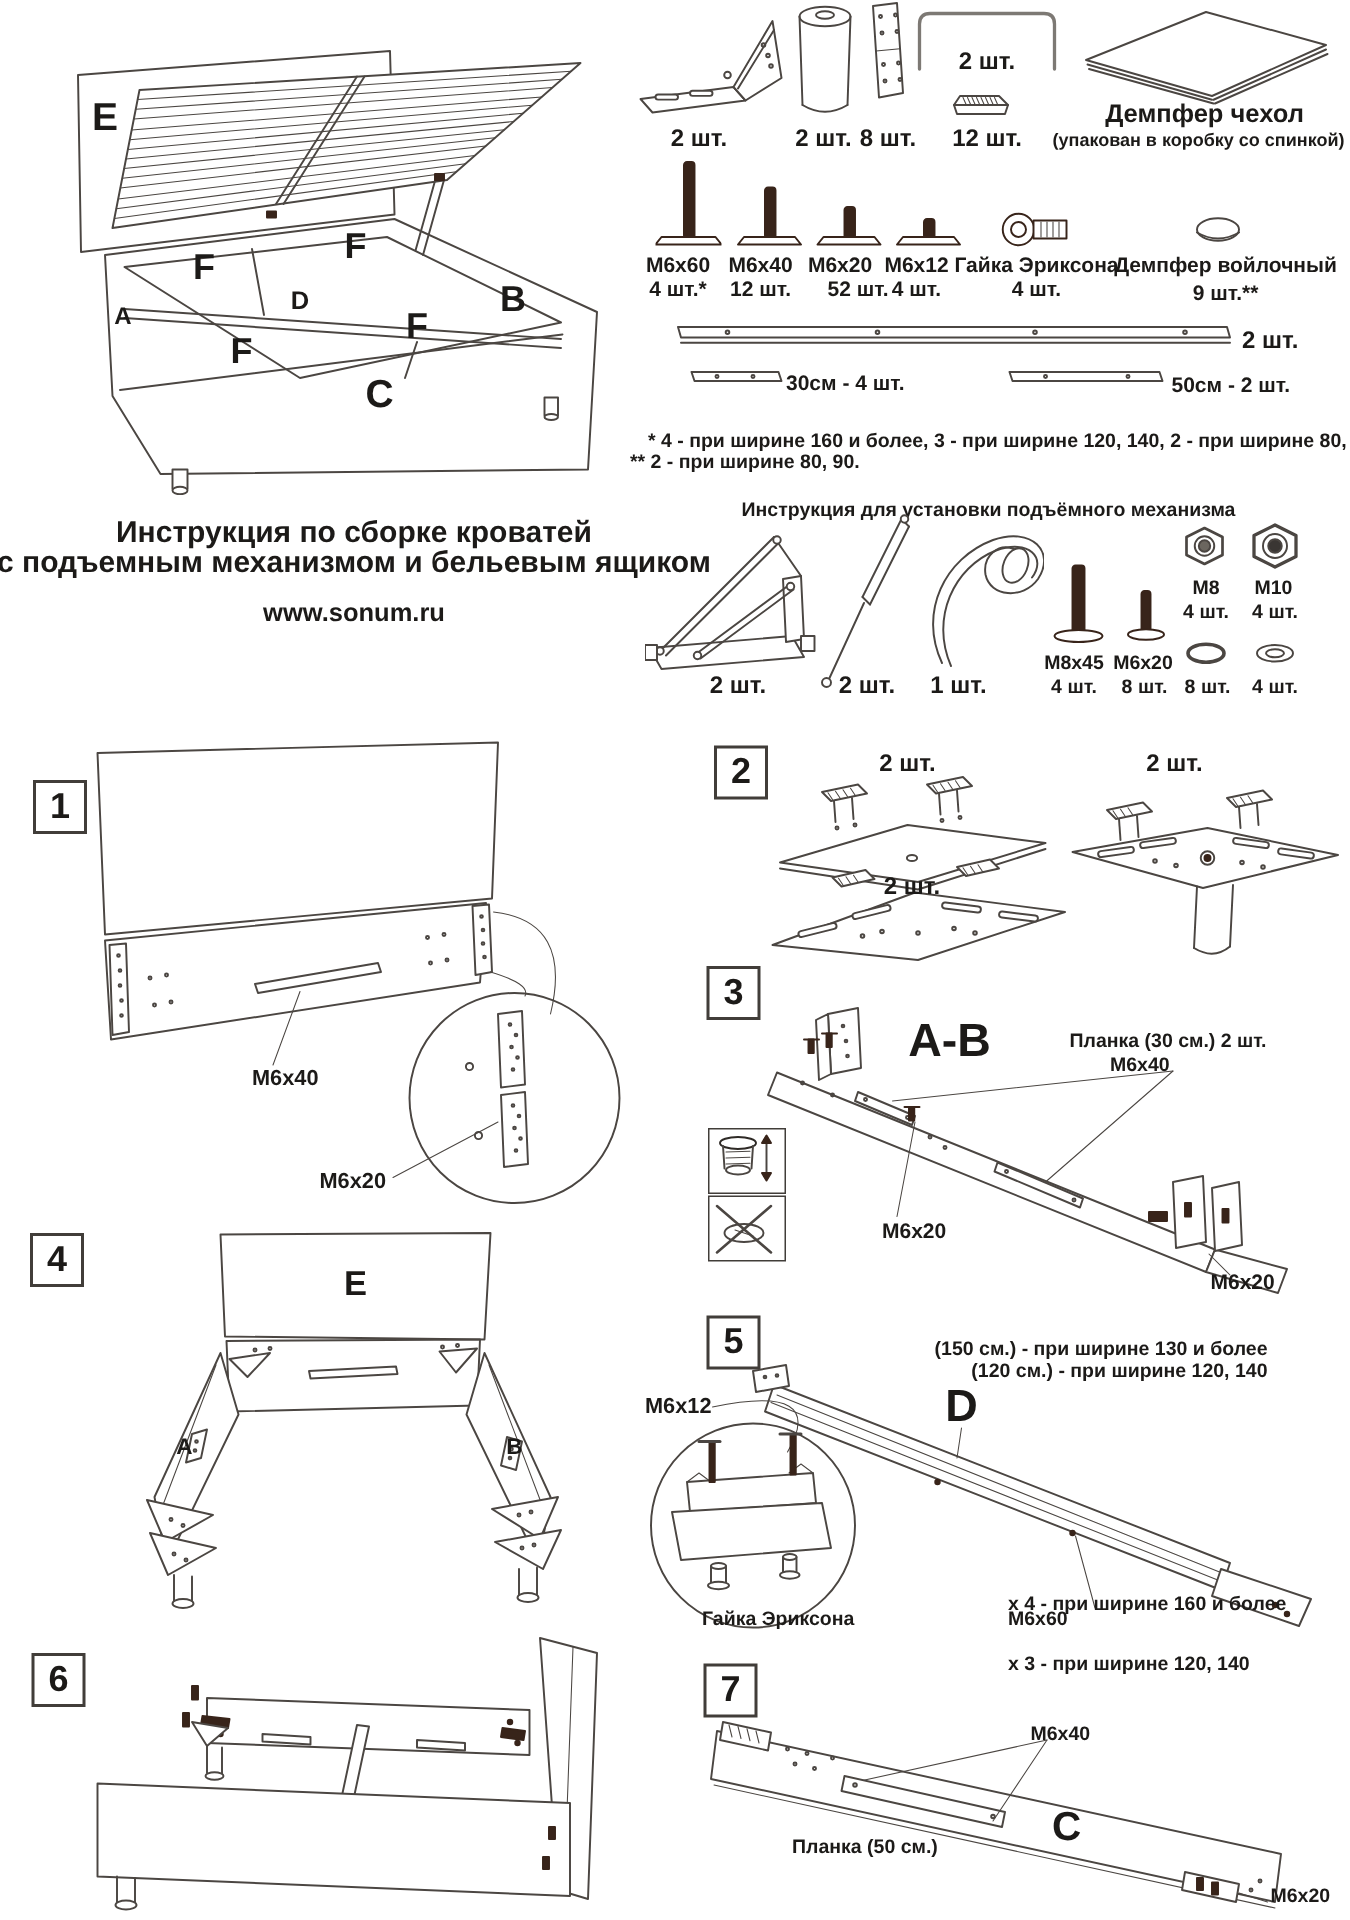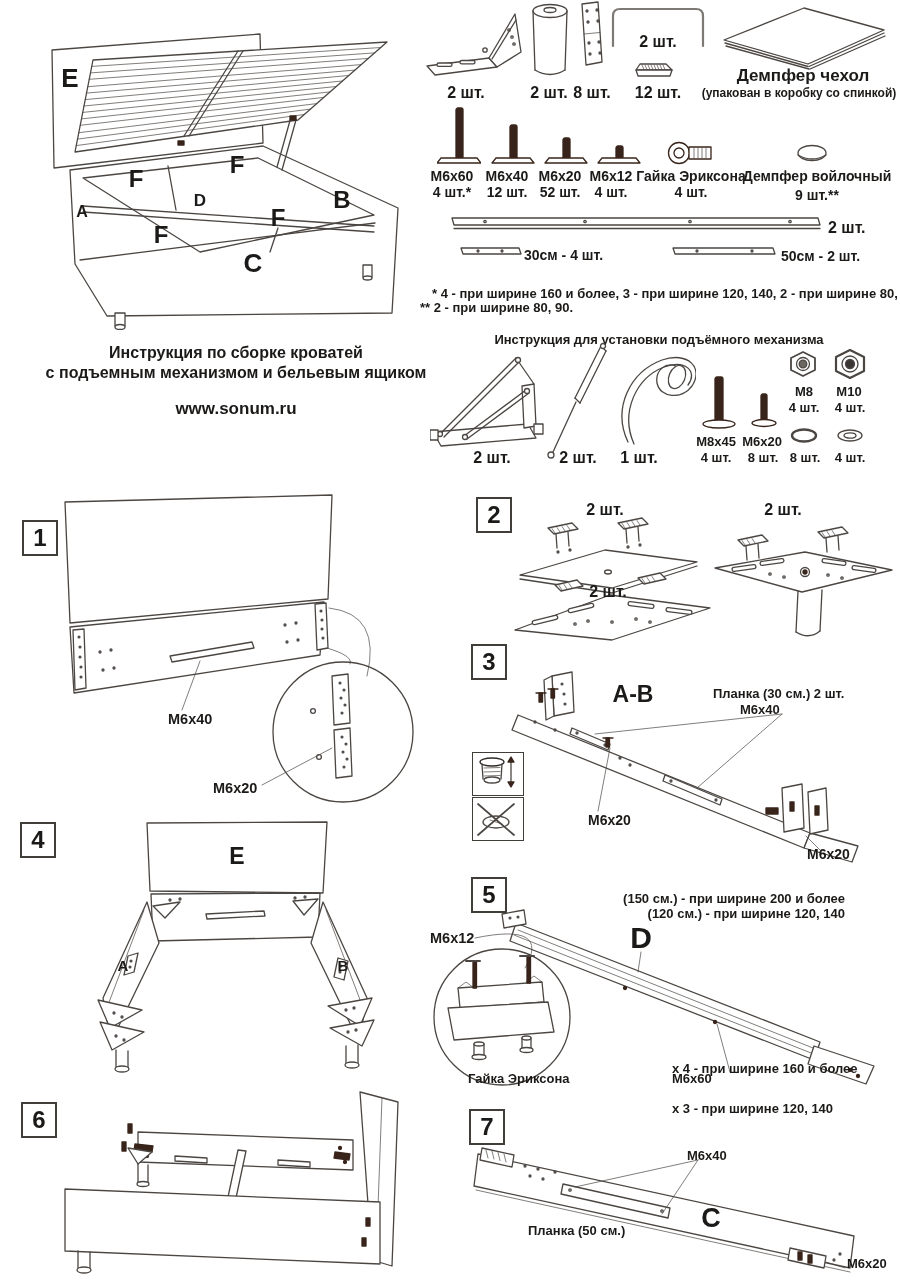--- a/index.html
+++ b/index.html
@@ -12,21 +12,21 @@
   .art .dk{fill:#38241a;stroke:#38241a;}
   .art .thin{stroke-width:.7;}
   .art .gray{stroke:#7d7974;stroke-width:2.2;}
   .lbl{position:absolute;font-weight:bold;white-space:nowrap;}
   .c{transform:translate(-50%,0);}
   .ctr{transform:translate(-50%,-50%);}
   .q16{font-size:16px;}
   .sz{font-size:14px;}
   .s13{font-size:13px;}
   .s12{font-size:12px;}
-  .t20{font-size:16px;}
+  .t20{font-size:20px;}
   .t17{font-size:17px;}
   .L14{font-size:14.5px;}
   .stepbox{position:absolute;width:32px;height:32px;border:2px solid #413d39;background:#fff;
            display:flex;align-items:center;justify-content:center;font-size:24px;font-weight:bold;}
   .iconbox{position:absolute;width:50px;height:42px;border:1.6px solid #413d39;background:#fff;}
 </style>
 </head>
 <body>
 
 <div class="canvas">
@@ -177,21 +177,21 @@
   </svg>
   <svg class="art" style="left:795px;top:143px" width="34" height="20">
     <ellipse class="f" cx="17" cy="10" rx="14" ry="7.5"></ellipse>
     <path d="M3,12 Q17,20 31,12"></path>
   </svg>
   <span class="lbl sz c" style="left:452px;top:168px">М6х60</span>
   <span class="lbl sz c" style="left:452px;top:184px">4 шт.*</span>
   <span class="lbl sz c" style="left:507px;top:168px">М6х40</span>
   <span class="lbl sz c" style="left:507px;top:184px">12 шт.</span>
   <span class="lbl sz c" style="left:560px;top:168px">М6х20</span>
-  <span class="lbl sz c" style="left:560px;top:184px">52 шт.</span>
+  <span class="lbl sz c" style="left:572px;top:184px">52 шт.</span>
   <span class="lbl sz c" style="left:611px;top:168px">М6х12</span>
   <span class="lbl sz c" style="left:611px;top:184px">4 шт.</span>
   <span class="lbl sz c" style="left:691px;top:168px">Гайка Эриксона</span>
   <span class="lbl sz c" style="left:691px;top:184px">4 шт.</span>
   <span class="lbl sz c" style="left:817px;top:168px">Демпфер войлочный</span>
   <span class="lbl sz c" style="left:817px;top:187px">9 шт.**</span>
 
   <svg class="art" style="left:450px;top:214px" width="372" height="20">
     <polygon class="f" points="2,4 368,4 370,11 4,11"></polygon>
     <line x1="4" y1="14.5" x2="370" y2="14.5"></line>
@@ -439,21 +439,21 @@
       <line x1="88" y1="49" x2="98" y2="49" class="dk"></line>
     <line x1="322" y1="74" x2="135" y2="94" class="thin"></line>
     <line x1="322" y1="74" x2="237" y2="148" class="thin"></line>
     <line x1="138" y1="171" x2="150" y2="108" class="thin"></line>
     <line x1="360" y1="210" x2="346" y2="196" class="thin"></line>
     <circle cx="75" cy="82" r="1"></circle>
       <circle cx="95" cy="90" r="1"></circle>
       <circle cx="160" cy="118" r="1"></circle>
       <circle cx="170" cy="125" r="1"></circle>
   </svg>
-  <span class="lbl ctr" style="left:633px;top:694px;font-size:23px">А-В</span>
+  <span class="lbl ctr" style="left:633px;top:694px;font-size:31px">А-В</span>
   <span class="lbl s13" style="left:713px;top:686px">Планка (30 см.)  2 шт.</span>
   <span class="lbl s13" style="left:740px;top:702px">М6х40</span>
   <span class="lbl sz" style="left:588px;top:812px">М6х20</span>
   <span class="lbl sz" style="left:807px;top:846px">М6х20</span>
   <div class="iconbox" style="left:472px;top:752px">
     <svg class="art" style="left:0;top:0" width="48" height="40">
       <ellipse class="f" cx="19" cy="9" rx="12" ry="4" style="stroke:#2e2a26"></ellipse>
       <line x1="9" y1="11" x2="10" y2="26"></line>
         <line x1="29" y1="11" x2="28" y2="26"></line>
       <line x1="11" y1="15" x2="27" y2="14.5" class="thin"></line>
@@ -543,21 +543,21 @@
     <rect class="dk" x="97" y="87" width="3.5" height="26"></rect>
       <line x1="90" y1="86" x2="104" y2="86" style="stroke-width:2"></line>
     <polygon class="f" points="18,138 118,132 124,162 24,170"></polygon>
     <rect class="f" x="44" y="174" width="10" height="12"></rect>
     <ellipse class="f" cx="49" cy="174" rx="5" ry="2"></ellipse>
       <ellipse class="f" cx="49" cy="187" rx="7" ry="2.5"></ellipse>
     <rect class="f" x="92" y="168" width="9" height="11"></rect>
     <ellipse class="f" cx="96.5" cy="168" rx="4.5" ry="2"></ellipse>
       <ellipse class="f" cx="96.5" cy="180" rx="6.5" ry="2.5"></ellipse>
   </svg>
-  <div class="lbl s13" style="left:560px;top:891px;width:285px;text-align:right">(150 см.) - при ширине 200 и более</div>
+  <div class="lbl s13" style="left:560px;top:891px;width:285px;text-align:right">(150 см.) - при ширине 130 и более</div>
   <div class="lbl s13" style="left:560px;top:906px;width:285px;text-align:right">(120 см.) - при ширине 120, 140</div>
   <span class="lbl L14" style="left:430px;top:930px">М6х12</span>
   <span class="lbl ctr" style="left:641px;top:938px;font-size:30px">D</span>
   <span class="lbl s13" style="left:468px;top:1071px">Гайка Эриксона</span>
   <span class="lbl s13" style="left:672px;top:1071px">М6х60</span>
   <span class="lbl s13" style="left:672px;top:1061px">х 4 - при ширине 160 и более</span>
   <span class="lbl s13" style="left:672px;top:1101px">х 3 - при ширине 120, 140</span>
 
   <div class="stepbox" style="left:21px;top:1102px">6</div>
   <svg class="art" style="left:10px;top:1090px" width="420" height="190">

